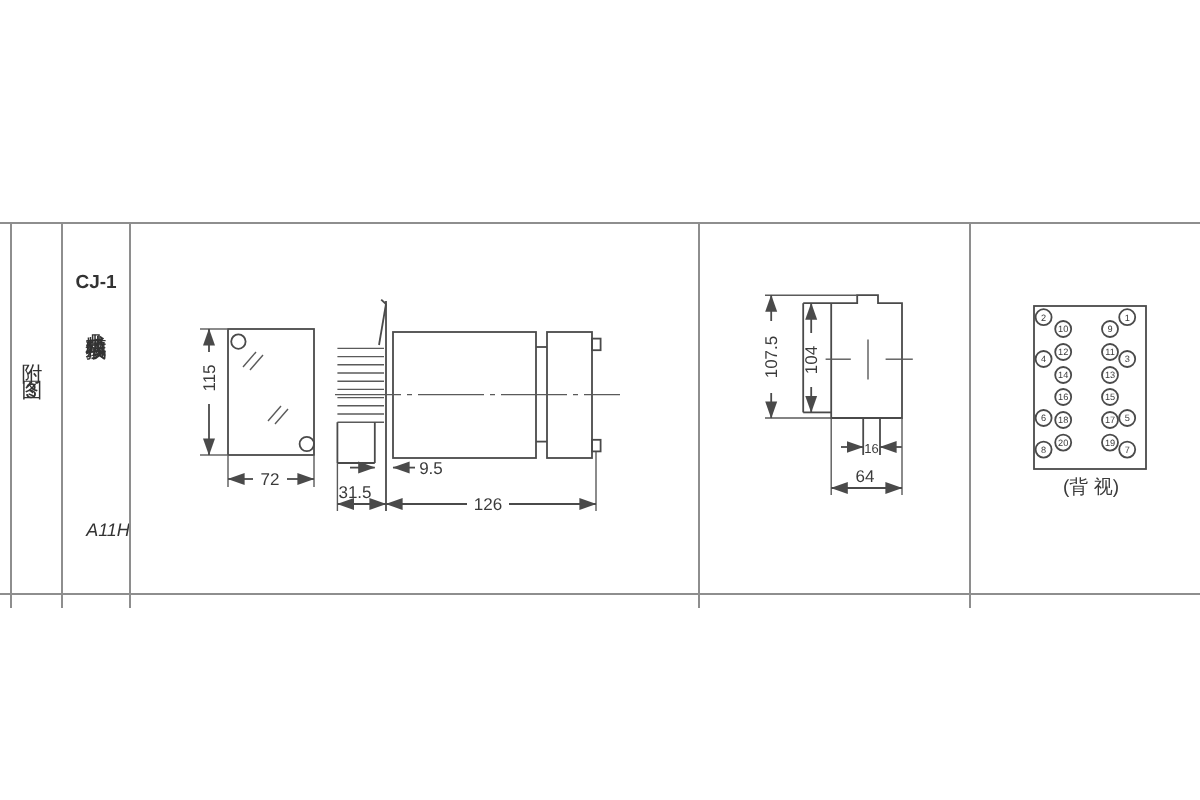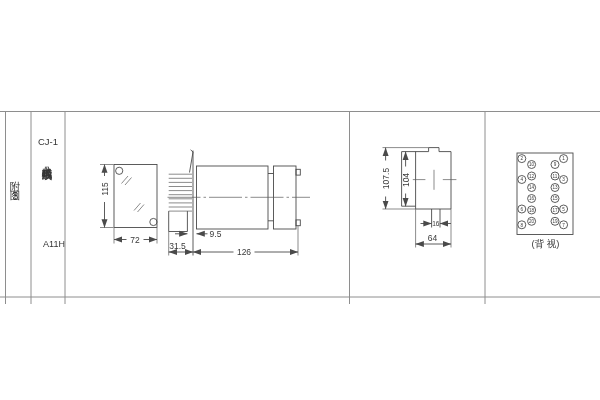--- a/index.html
+++ b/index.html
@@ -3,23 +3,23 @@
 <meta charset="utf-8">
 <style>
   html,body{margin:0;padding:0;background:#ffffff;}
   .page{position:relative;width:600px;height:400px;background:#ffffff;overflow:hidden;
         font-family:"Liberation Sans", sans-serif;}
   .page svg{position:absolute;left:0;top:0;}
   .vtext{position:absolute;writing-mode:vertical-rl;text-orientation:upright;
          color:#333;line-height:1;}
   .htext{position:absolute;color:#333;text-align:center;line-height:1;}
   .fig-label{left:10px;top:173px;font-size:10.5px;letter-spacing:8.5px;}
-  .model{left:33px;top:137px;width:30px;font-size:9.5px;}
+  .model{left:33px;top:137px;width:30px;font-size:9.5px;font-weight:bold;}
   .mount{left:42px;top:158px;font-size:10.5px;letter-spacing:0.5px;}
-  .code{left:33px;top:240px;width:42px;font-size:9px;}
+  .code{left:33px;top:261px;width:42px;font-size:9px;font-style:italic;}
   text{fill:#3a3a3a;font-family:"Liberation Sans", sans-serif;}
   .ln{stroke:#4a4a4a;stroke-width:0.9;fill:none;}
   .thin{stroke:#5a5a5a;stroke-width:0.7;fill:none;}
   .border{stroke:#8e8e8e;stroke-width:1;fill:none;}
   .dimtxt{font-size:8.5px;}
   .tinytxt{font-size:6.5px;}
   .termtxt{font-size:4.6px;}
   .caption{font-size:9.5px;}
 </style>
 </head>

